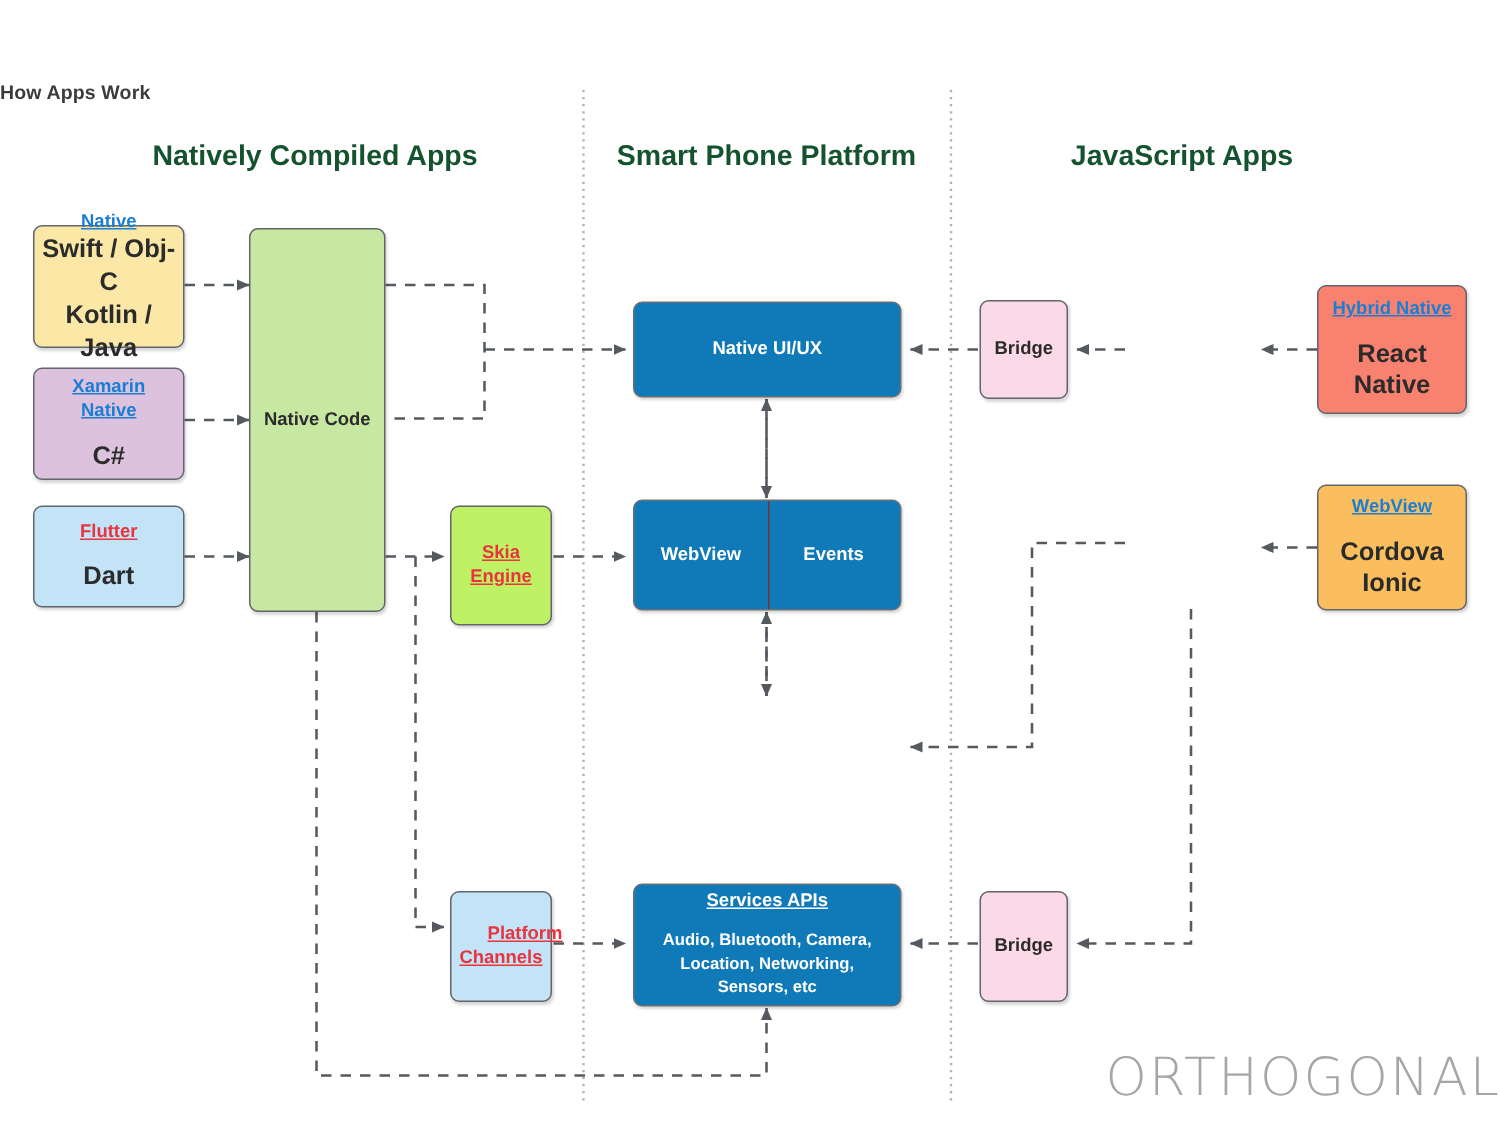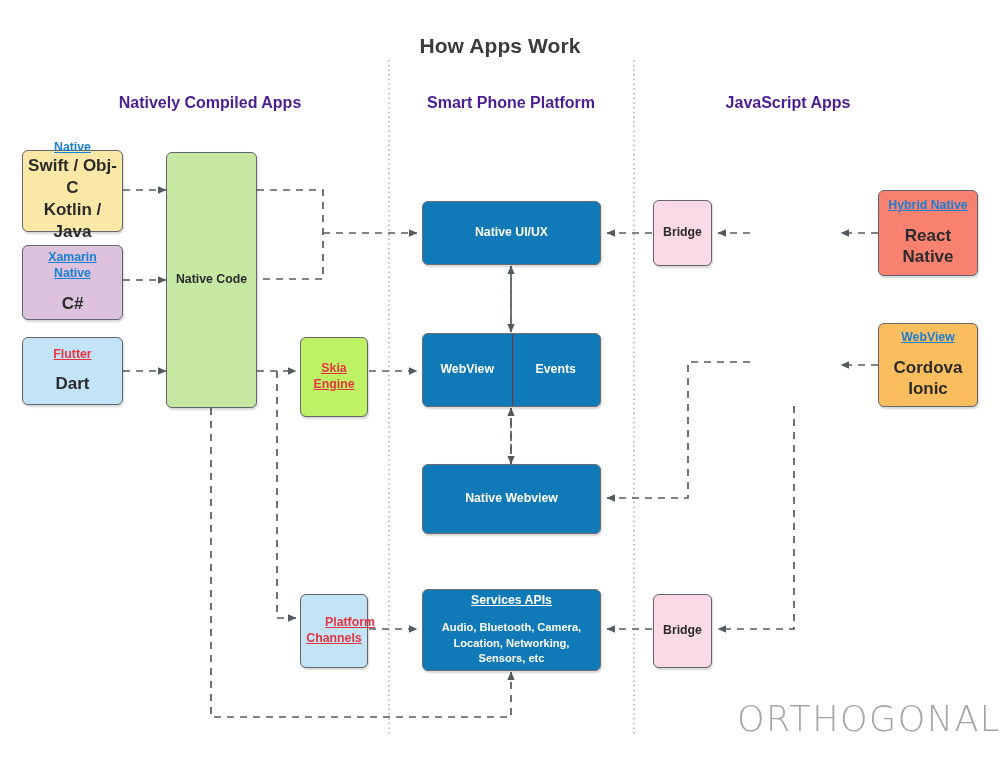--- a/index.html
+++ b/index.html
@@ -21,32 +21,32 @@
   svg.wires {
     position: absolute;
     left: 0;
     top: 0;
     width: 1000px;
     height: 758px;
     pointer-events: none;
   }
   .ttl {
     position: absolute;
-    font-size: 21px;
+    font-size: 13px;
     font-weight: bold;
     color: #3b3b3b;
     letter-spacing: 0.1px;
-    text-align: center;
     white-space: nowrap;
+    margin-top: 20px;
   }
   .colhead {
     position: absolute;
-    font-size: 16px;
-    font-weight: bold;
-    color: #4c1d95;
+    font-size: 19px;
+    font-weight: bold;
+    color: #14532d;
     text-align: center;
     white-space: nowrap;
   }
   .node {
     position: absolute;
     box-sizing: border-box;
     border: 1.4px solid #62656b;
     border-radius: 6px;
     display: flex;
     flex-direction: column;
@@ -203,23 +203,20 @@
     <div class="solo">Native UI/UX</div>
   </div>
 
   <div class="node blue" style="left:422px; top:333px; width:179px; height:74px; flex-direction:row;
               justify-content:space-around; position:absolute;">
     <div class="solo" style="flex:1;">WebView</div>
     <div class="split-line" style="left:50%;"></div>
     <div class="solo" style="flex:1;">Events</div>
   </div>
 
-  <div class="node blue" style="left:422px; top:464px; width:179px; height:70px;">
-    <div class="solo">Native Webview</div>
-  </div>
 
   <div class="node blue" style="left:422px; top:589px; width:179px; height:82px;">
     <div class="hd">Services APIs</div>
     <div class="gap"></div>
     <div class="tiny">Audio, Bluetooth, Camera,</div>
     <div class="tiny">Location, Networking,</div>
     <div class="tiny">Sensors, etc</div>
   </div>
 
   <div class="node" style="left:653px; top:200px; width:59px; height:66px; background:#fcd9e7;">

